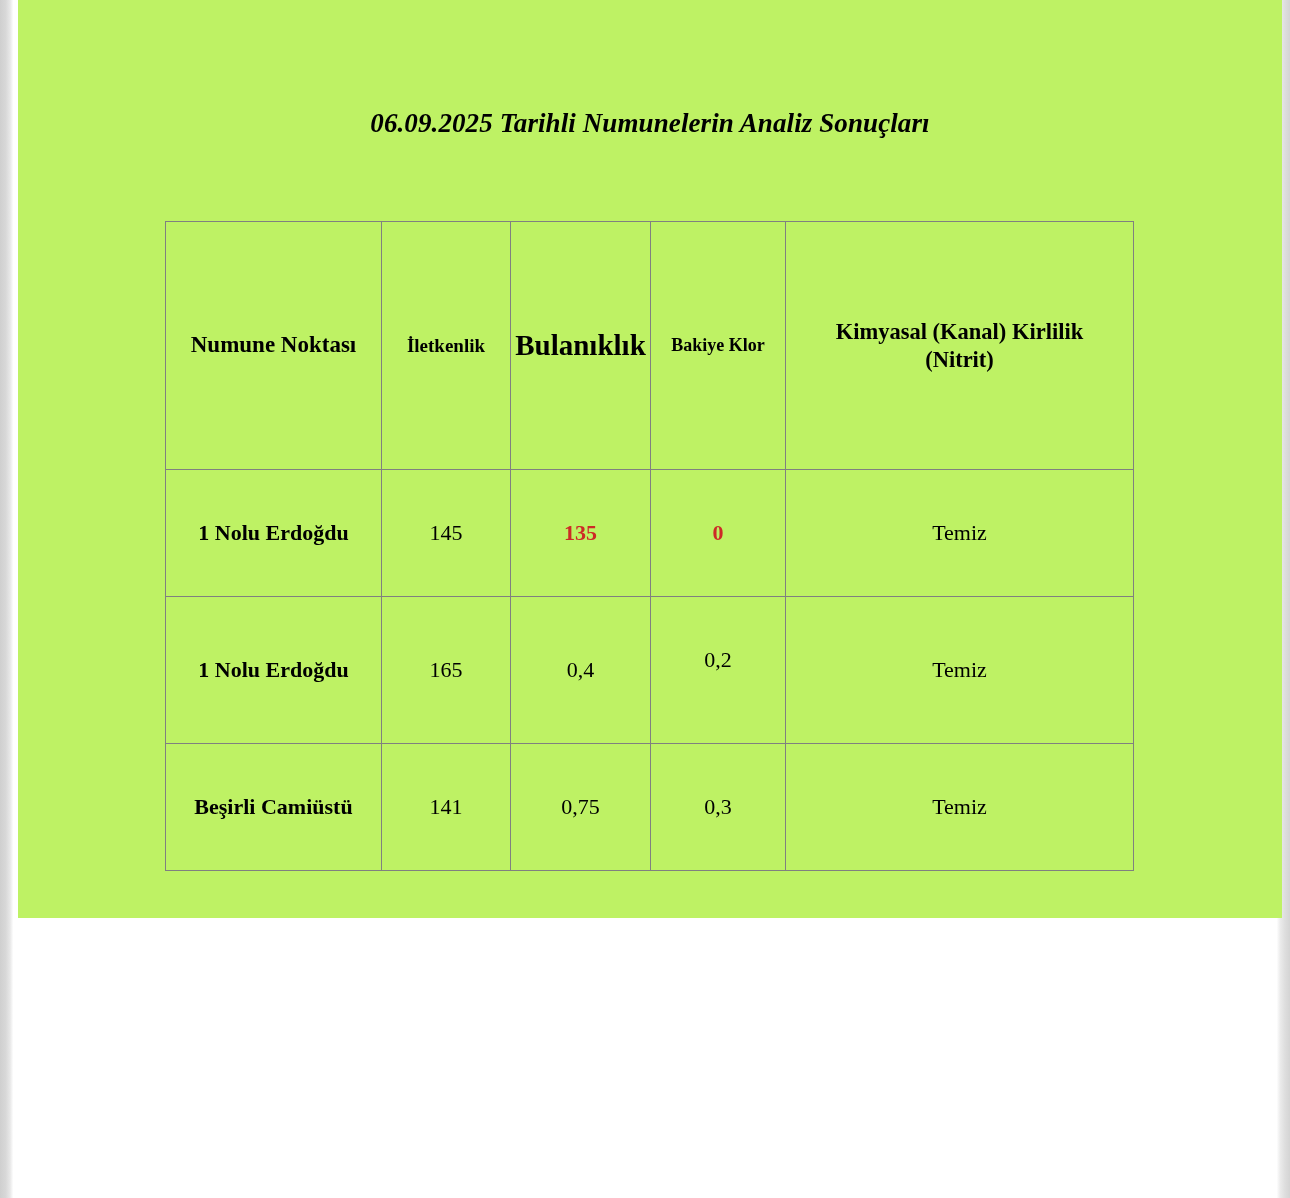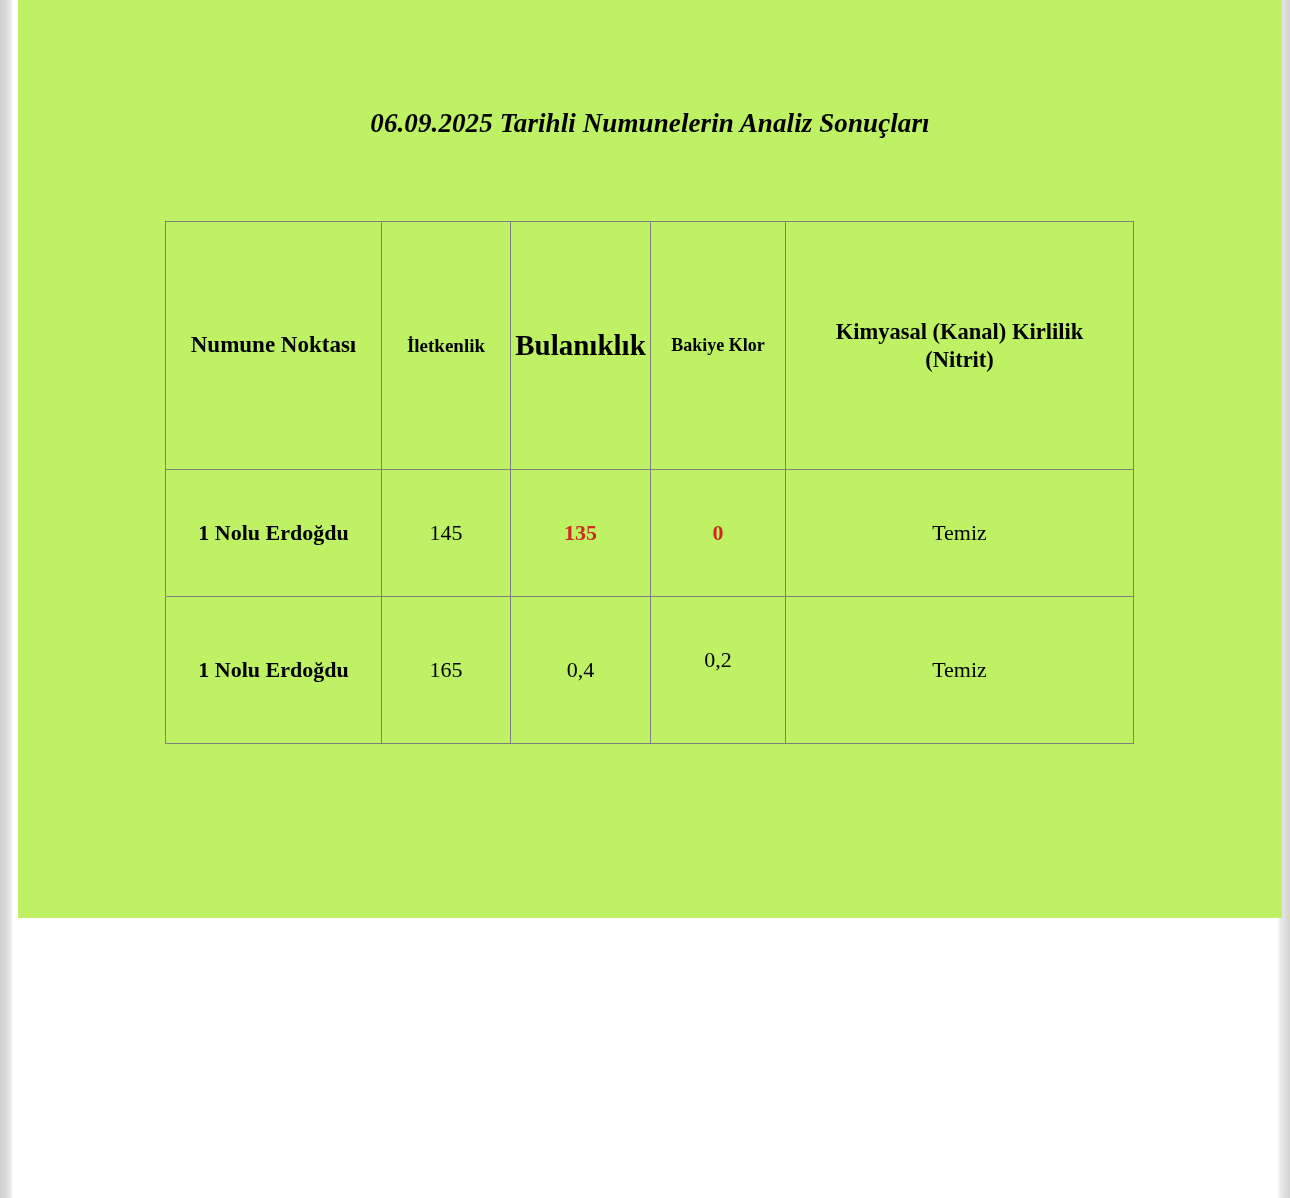--- a/index.html
+++ b/index.html
@@ -159,16 +159,23 @@
           <td class="cell-num alert">0</td>
           <td class="cell-status">Temiz</td>
         </tr>
         <tr>
           <td class="cell-name">1 Nolu Erdoğdu</td>
           <td class="cell-num">165</td>
           <td class="cell-num">0,4</td>
           <td class="cell-num raised">0,2</td>
           <td class="cell-status">Temiz</td>
         </tr>
+        <tr>
+          <td class="cell-name">Beşirli Camiüstü</td>
+          <td class="cell-num">141</td>
+          <td class="cell-num">0,75</td>
+          <td class="cell-num">0,3</td>
+          <td class="cell-status">Temiz</td>
+        </tr>
       </tbody>
   </table>
 
 </div>
 
 </body></html>

